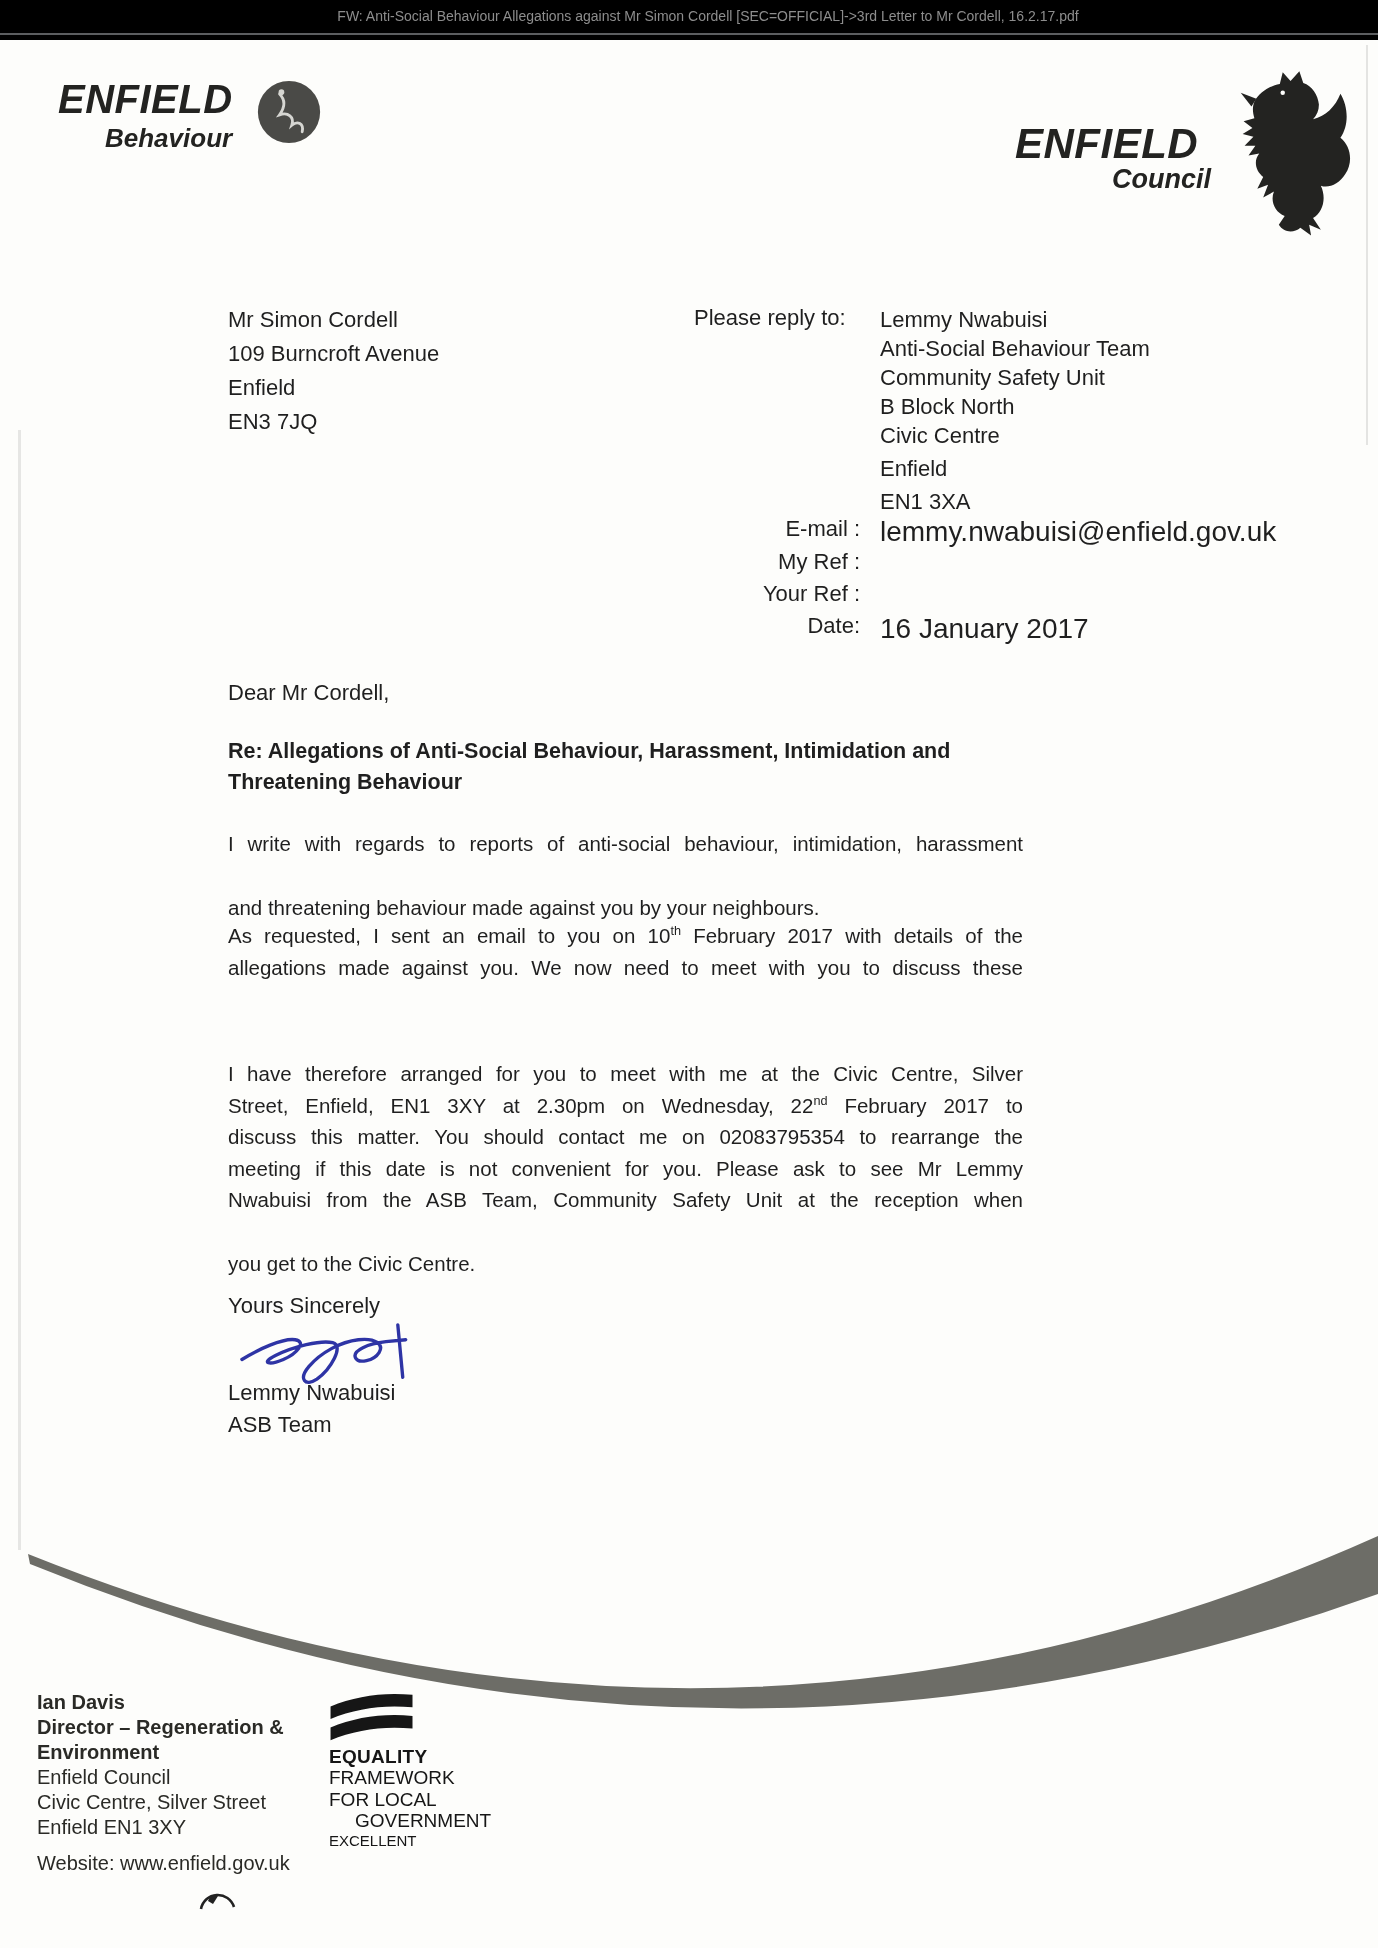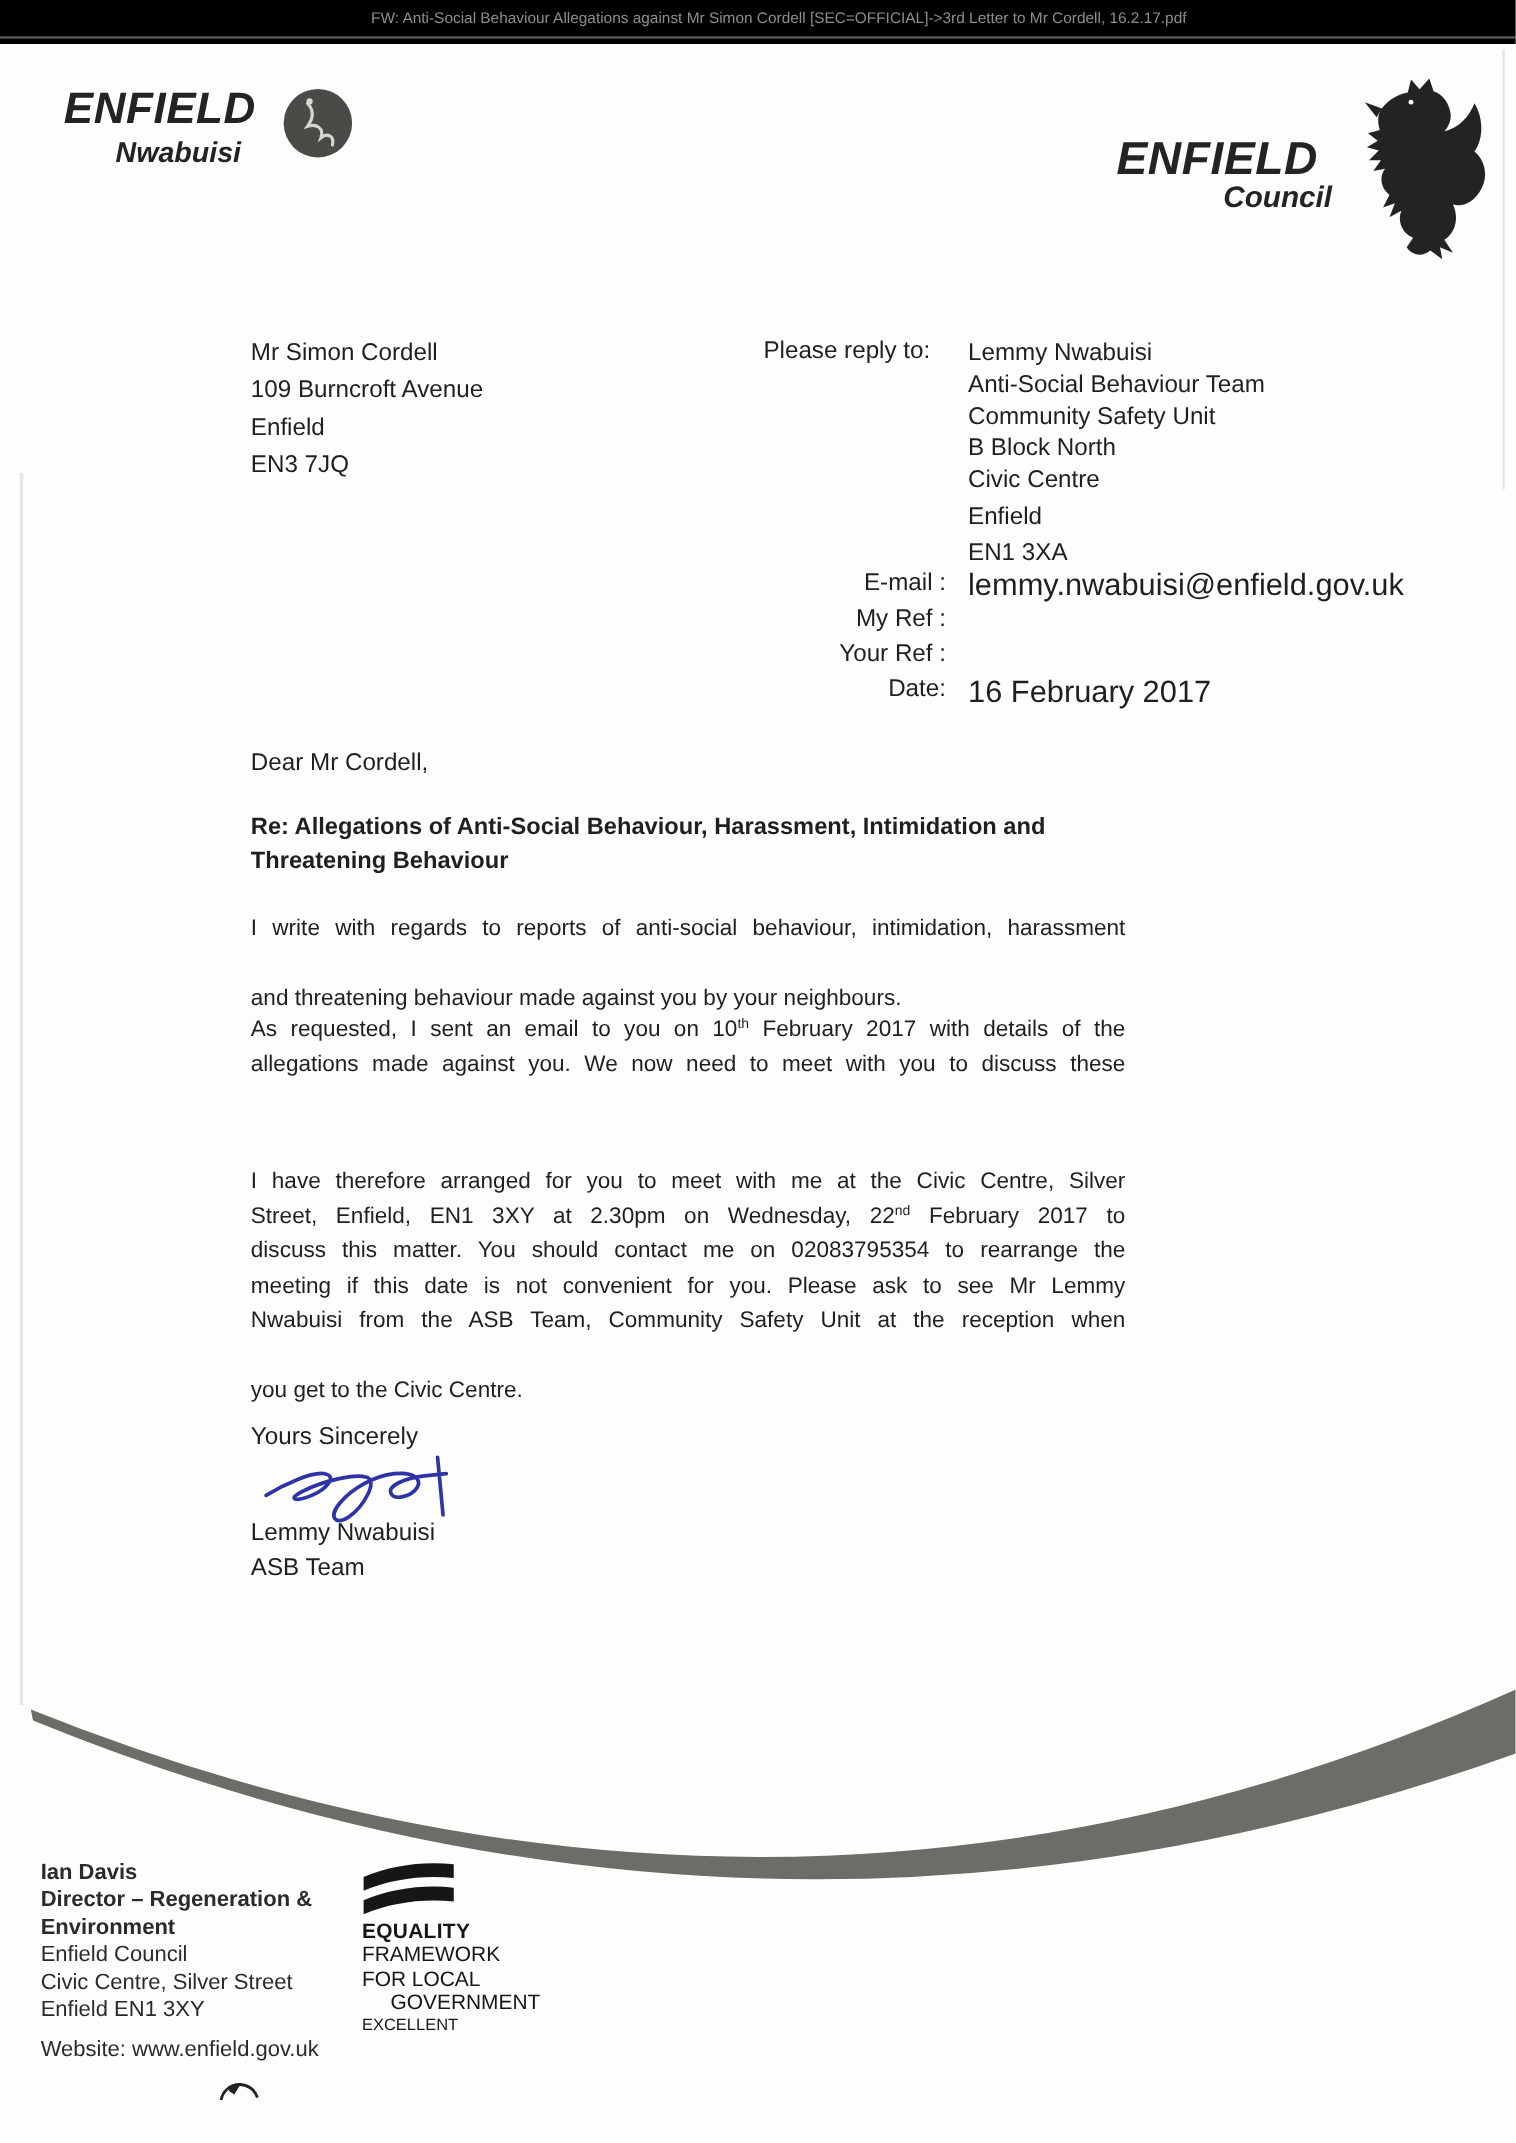--- a/index.html
+++ b/index.html
@@ -80,21 +80,21 @@
 
 <div class="page">
 
   <div class="titlebar">
     <span>FW: Anti-Social Behaviour Allegations against Mr Simon Cordell [SEC=OFFICIAL]-&gt;3rd Letter to Mr Cordell, 16.2.17.pdf</span>
   </div>
   <div class="titlebar-line"></div>
 
   <div class="logo-connected">
     <div class="lc-name">ENFIELD</div>
-    <div class="lc-sub">Nwabuisi</div>
+    <div class="lc-sub">Behaviour</div>
     <svg class="lc-badge" width="66" height="66" viewBox="0 0 70 70">
       <circle cx="35" cy="35" r="33" fill="#4a4a47"></circle>
       <path d="M25,16 C32,23 30,31 25,38 C34,35 41,40 38,49 C44,44 51,47 49,56" stroke="#d6d6d2" stroke-width="3" fill="none" stroke-linecap="round"></path>
       <circle cx="27" cy="14" r="3" fill="#d6d6d2"></circle>
     </svg>
   </div>
 
   <div class="logo-council">
     <div class="cc-name">ENFIELD</div>
     <div class="cc-sub">Council</div>
@@ -121,21 +121,21 @@
     <div>Civic Centre</div>
     <div>Enfield</div>
     <div>EN1 3XA</div>
   </div>
 
   <div class="meta-label txt" style="top:516px">E-mail :</div>
   <div class="meta-value txt" style="top:516px">lemmy.nwabuisi@enfield.gov.uk</div>
   <div class="meta-label txt" style="top:549px">My Ref :</div>
   <div class="meta-label txt" style="top:581px">Your Ref :</div>
   <div class="meta-label txt" style="top:613px">Date:</div>
-  <div class="meta-value txt" style="top:613px">16 February 2017</div>
+  <div class="meta-value txt" style="top:613px">16 January 2017</div>
 
   <div class="salutation txt">Dear Mr Cordell,</div>
 
   <div class="subject txt">
     <div>Re: Allegations of Anti-Social Behaviour, Harassment, Intimidation and</div>
     <div>Threatening Behaviour</div>
   </div>
 
   <div class="para txt" style="top:828px">
     <div class="jline">I write with regards to reports of anti-social behaviour, intimidation, harassment</div>

